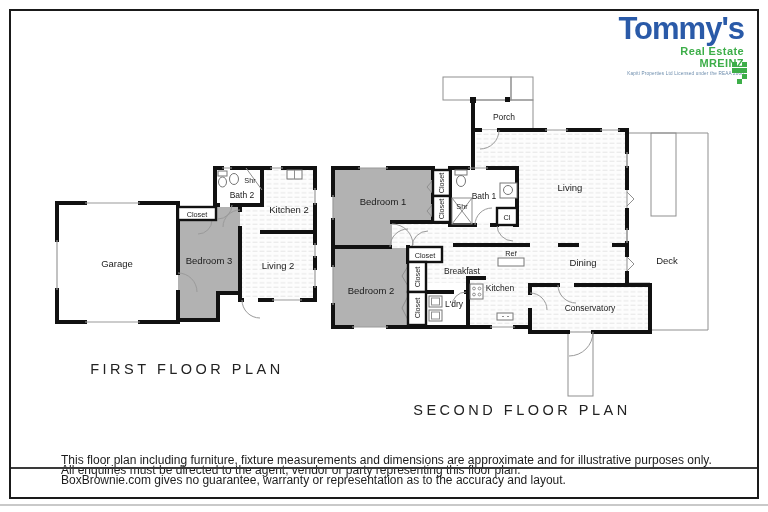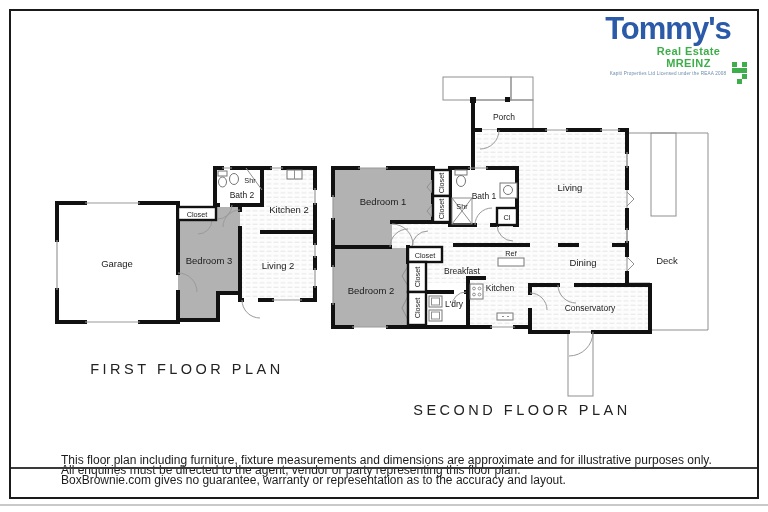--- a/index.html
+++ b/index.html
@@ -3,21 +3,21 @@
 <meta charset="utf-8">
 <style>
   html,body{margin:0;padding:0;background:#fff;}
   #stage{position:relative;width:768px;height:512px;background:#fff;overflow:hidden;
          font-family:"Liberation Sans",sans-serif;}
   .frame{position:absolute;left:9px;top:9px;width:746px;height:486px;border:2px solid #1a1a1a;}
   .addr-sep{position:absolute;left:11px;top:467px;width:746px;border-top:2px solid #3a3a3a;}
   .shadow-line{position:absolute;left:0;top:504px;width:768px;border-top:2px solid #c9c9c9;}
   .plan-svg{position:absolute;left:0;top:0;}
   
-  .logo{position:absolute;right:24px;top:14px;width:152px;text-align:center;}
+  .logo{position:absolute;right:24px;top:14px;width:152px;text-align:right;}
   .brand{color:#2a5aa8;font-weight:bold;font-size:31px;letter-spacing:-1px;line-height:30px;}
   .sub{color:#3dae49;font-weight:bold;font-size:11px;letter-spacing:.4px;margin-top:1px;padding-left:41px;}
   .tag{color:#6b8bab;font-size:4.6px;letter-spacing:.2px;margin-top:1.5px;}
   .pix{position:absolute;right:-4px;bottom:-8px;width:16px;height:22px;}
   .pix i{position:absolute;width:5px;height:5px;background:#3dae49;display:block;}
   
   .disclaimer{position:absolute;left:33px;top:456px;font-size:12px;line-height:9.8px;color:#1c1c1c;margin-left:28px;}
   .address{position:absolute;left:33px;top:471px;font-size:19.5px;color:#111;}
   
   .w{stroke:#111;stroke-width:4;fill:none;stroke-linecap:square;}

